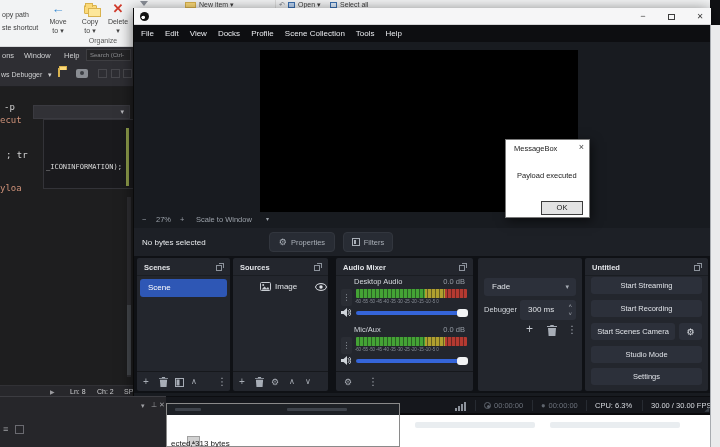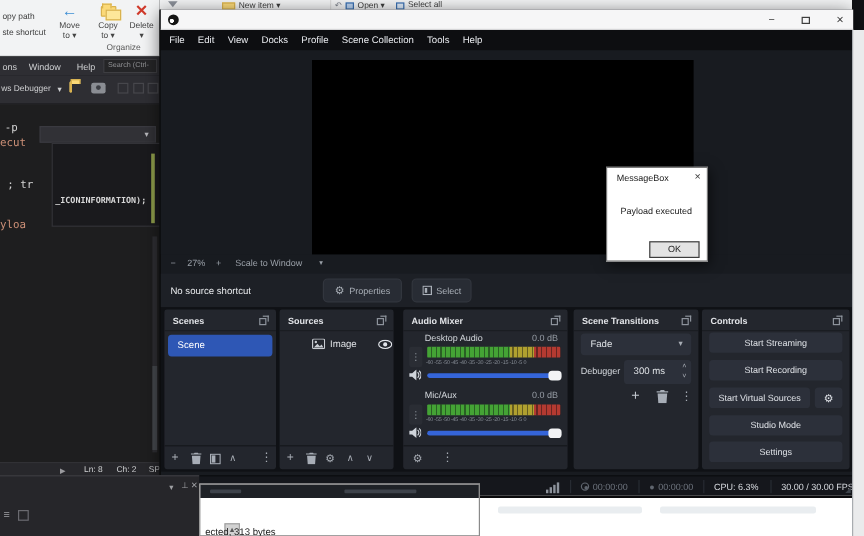--- a/index.html
+++ b/index.html
@@ -30,21 +30,21 @@
   .ide { left:0; top:47px; width:133px; height:400px; background:#1e1e1f; overflow:hidden; }
   .ide-menu { left:0; top:0; width:133px; height:16px; background:#2e2e33; color:#cfd0d2; font-size:7.5px; }
   .ide-menu span { position:absolute; top:4px; }
   .ide-search { left:86px; top:2px; width:45px; height:12px; background:#252527; border:1px solid #3e3e42; color:#8f9093; font-size:6px; line-height:10px; padding-left:3px; white-space:nowrap; overflow:hidden; }
   .ide-tb { left:0; top:16px; width:133px; height:24px; background:#2e2e33; border-bottom:1px solid #1f1f22; color:#cfd0d2; font-size:7px; }
   .cam-ico { position:absolute; left:76px; top:6px; width:12px; height:9px; background:#8a8d93; border-radius:2px; }
   .cam-ico:after { content:""; position:absolute; left:4px; top:2px; width:4px; height:4px; border-radius:50%; background:#3c3e44; }
   .ghost-ico { position:absolute; top:6px; width:9px; height:9px; border:1px solid #47474c; }
   .code { font-family:"DejaVu Sans Mono", monospace; position:absolute; white-space:nowrap; }
   .ide-combo { left:33px; top:58px; width:97px; height:14px; background:#313136; border:1px solid #3a3a40; }
-  .ide-popup { left:43px; top:72px; width:94px; height:70px; background:#1a1a1d; border:1px solid #333338;font-weight:bold; }
+  .ide-popup { left:43px; top:72px; width:94px; height:70px; background:#1a1a1d; border:1px solid #333338; }
   .green-strip { left:126px; top:81px; width:3px; height:58px; background:#8f9e4b; }
   .ide-scroll { left:127px; top:150px; width:4px; height:180px; background:#2f2f33; }
   .ide-thumb { left:127px; top:258px; width:4px; height:70px; background:#45484d; }
   .ide-status { left:0; top:338px; width:133px; height:11px; background:#27272b; border-top:1px solid #313135; color:#cfd0d2; font-size:7px; }
   .ide-status span { position:absolute; top:2px; }
   .ide-bottom { left:0; top:396px; width:166px; height:51px; background:#26262a; border-top:1px solid #3c3c41; color:#9fa0a4; z-index:6; }
 
   
   .obs { left:133px; top:8px; width:577px; height:405px; background:#181b20; border-left:1px solid #0a0a0a; box-shadow:0 3px 14px rgba(0,0,0,.6); z-index:4; }
   .obs-title { left:0; top:0; width:577px; height:17px; background:#f6f6f7; border-bottom:1px solid #d5d5d7; color:#2c2c2c; font-size:8px; }
@@ -208,31 +208,31 @@
     <div class="abs canvas"></div>
   </div>
   <div class="abs zoom-row">
     <span style="left:8px">−</span>
     <span style="left:22px">27%</span>
     <span style="left:46px">+</span>
     <span style="left:62px">Scale to Window</span>
     <span style="left:132px;font-size:6px">▾</span>
   </div>
   <div class="abs src-row">
-    <span class="abs" style="left:8px;top:10px">No source shortcut</span>
+    <span class="abs" style="left:8px;top:10px">No bytes selected</span>
     <div class="pill-btn" style="left:135px;width:66px">
       <span style="font-size:9px">⚙</span>
       <span>Properties</span>
     </div>
     <div class="pill-btn" style="left:209px;width:50px">
       <svg width="8" height="8" viewBox="0 0 8 8">
           <rect x="0.5" y="0.5" width="7" height="7" fill="none" stroke="#aab0b8"></rect>
           <rect x="2" y="2" width="2" height="4" fill="#aab0b8"></rect>
         </svg>
-      <span>Select</span>
+      <span>Filters</span>
     </div>
   </div>
 
   <div class="abs docks">
 
     <div class="panel" style="left:3px;width:93px">
       <div class="p-head">
           <b>Scenes</b>
           <span class="popout"></span>
         </div>
@@ -312,49 +312,45 @@
       <div class="slider" style="left:20px;top:101px">
           <span class="handle"></span>
         </div>
       <div class="p-toolbar">
         <span class="tb-ico" style="left:8px;font-size:9px">⚙</span>
         <span class="tb-ico" style="left:32px">⋮</span>
       </div>
     </div>
 
     <div class="panel" style="left:344px;width:104px">
-      <div class="p-head">
-          <b>Scene Transitions</b>
-          <span class="popout"></span>
-        </div>
       <div class="combo" style="left:6px;top:20px;width:92px;height:18px;line-height:18px;padding-left:8px">
         <span>Fade</span>
         <span class="abs" style="right:7px;top:0;font-size:7px;color:#a8adb5">▾</span>
       </div>
       <span class="abs" style="left:6px;top:47px;font-size:7.5px;color:#d4d8dd">Debugger</span>
       <div class="combo" style="left:42px;top:42px;width:56px;height:20px;line-height:20px;padding-left:8px">
         <span>300 ms</span>
         <span class="abs" style="right:4px;top:-4px;font-size:6px;color:#a8adb5">˄</span>
         <span class="abs" style="right:4px;top:4px;font-size:6px;color:#a8adb5">˅</span>
       </div>
       <span class="abs" style="left:48px;top:64px;font-size:12px;color:#c3c8cf">+</span>
       <svg class="abs" style="left:69px;top:67px" width="10" height="11" viewBox="0 0 10 11">
           <path fill="#a7adb6" d="M3.5 0h3l.5 1H10v1H0V1h3zM1 3h8l-.6 8H1.6z"></path>
         </svg>
       <span class="abs" style="left:89px;top:66px;font-size:10px;color:#a7adb6">⋮</span>
     </div>
 
     <div class="panel" style="left:451px;width:123px">
       <div class="p-head">
-          <b>Controls</b>
+          <b>Untitled</b>
           <span class="popout"></span>
         </div>
       <div class="ctl-btn" style="top:19px">Start Streaming</div>
       <div class="ctl-btn" style="top:42px">Start Recording</div>
-      <div class="ctl-btn" style="top:65px;width:84px">Start Virtual Sources</div>
+      <div class="ctl-btn" style="top:65px;width:84px">Start Scenes Camera</div>
       <div class="ctl-btn" style="top:65px;left:94px;width:23px">
           <span style="font-size:9px">⚙</span>
         </div>
       <div class="ctl-btn" style="top:88px">Studio Mode</div>
       <div class="ctl-btn" style="top:110px">Settings</div>
     </div>
   </div>
 
   <div class="abs obs-status">
     <span class="bars">

